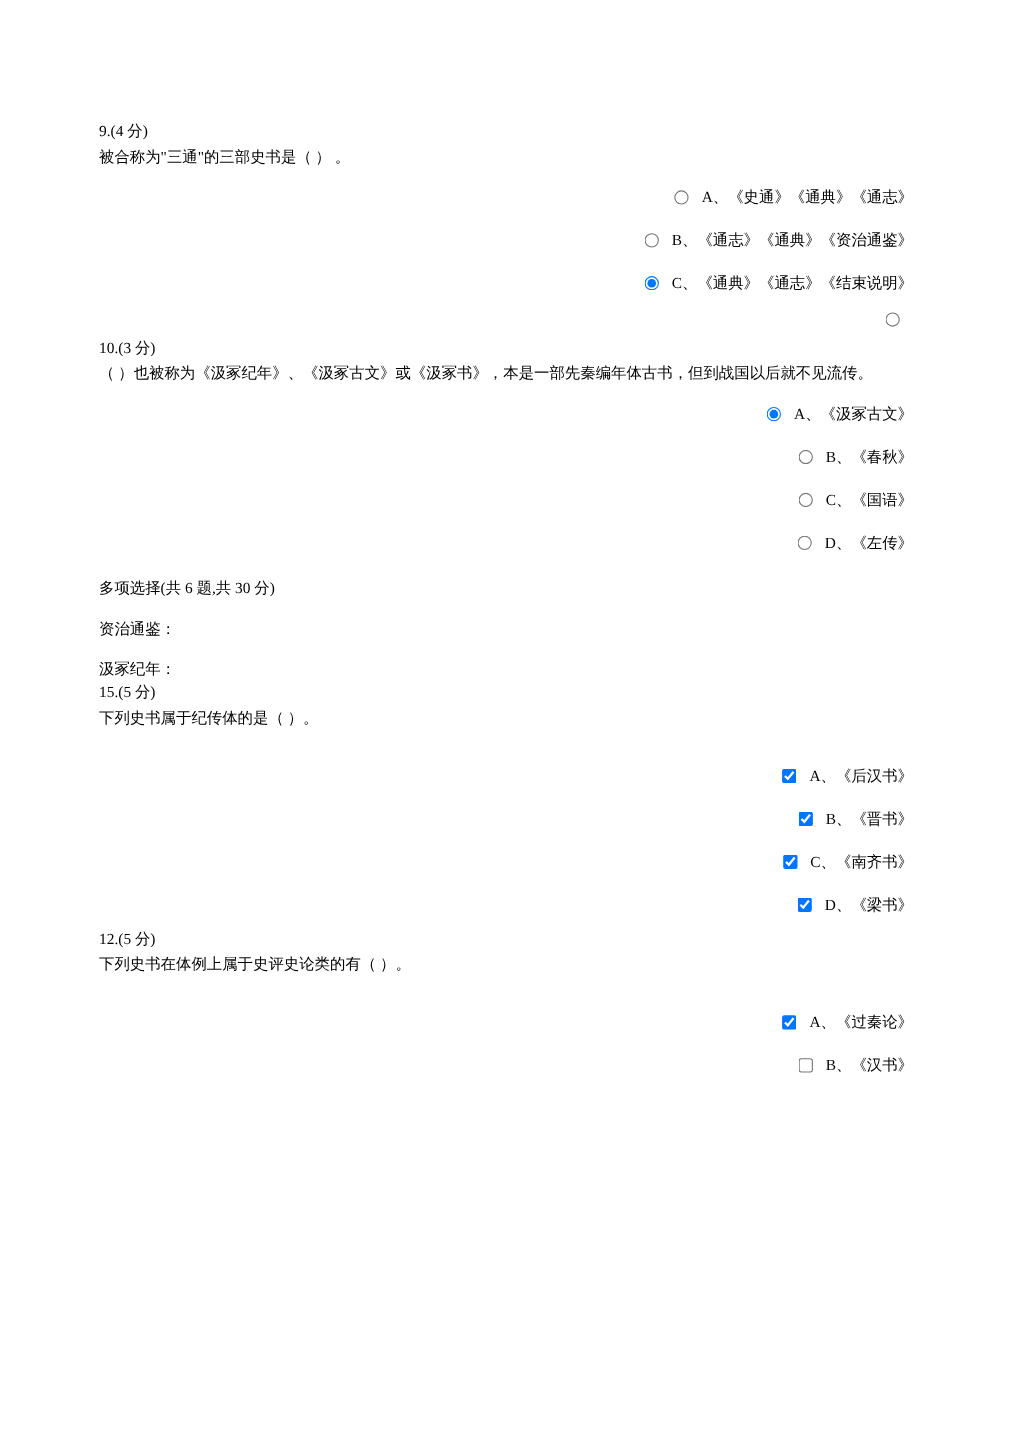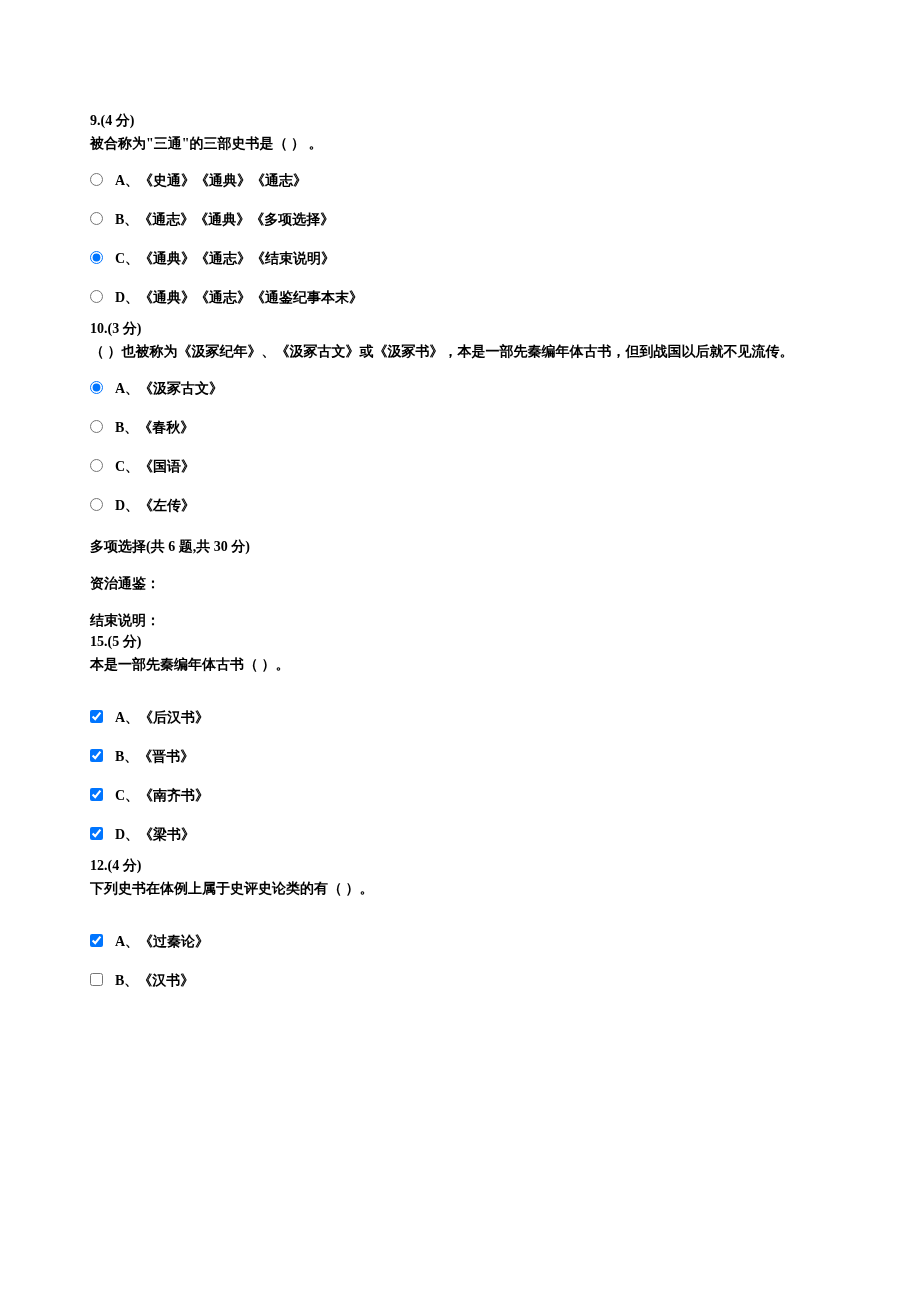--- a/index.html
+++ b/index.html
@@ -1,32 +1,33 @@
 <!DOCTYPE html>
 <html><head>
   <meta charset="utf-8">
   <style>
-    * { box-sizing: border-box; margin: 0; padding: 0; font-weight: bold; }
+    * { box-sizing: border-box; margin: 0; padding: 0; }
     body {
       width: 920px;
       min-height: 1302px;
       background: #ffffff;
       font-family: "SimSun", "宋体", serif;
       font-size: 14px;
       color: #000000;
       padding: 110px 90px 100px 90px;
       line-height: 1.5;
     }
     .question-header { margin-bottom: 2px; }
     .question-stem { margin-bottom: 8px; }
     .option-row {
       display: flex;
       align-items: center;
       margin: 6px 0;
       padding: 4px 0;
+      justify-content: flex-end;
     }
     .option-row input[type="radio"],
     .option-row input[type="checkbox"] {
       margin-right: 12px;
       margin-top: 1px;
       width: 13px; height: 13px;
       flex-shrink: 0;
     }
     .option-label {
       font-size: 14px;
@@ -40,29 +41,28 @@
 
 <div class="question-header">9.(4 分)</div>
 <div class="question-stem">被合称为"三通"的三部史书是（  ） 。</div>
 
 <div class="option-row">
   <input type="radio" name="q9" style="">
   <span class="option-label">A、《史通》《通典》《通志》</span>
 </div>
 <div class="option-row">
   <input type="radio" name="q9" style="">
-  <span class="option-label">B、《通志》《通典》《多项选择》</span>
+  <span class="option-label">B、《通志》《通典》《资治通鉴》</span>
 </div>
 <div class="option-row">
   <input type="radio" name="q9" checked="" style="">
   <span class="option-label">C、《通典》《通志》《结束说明》</span>
 </div>
 <div class="option-row">
   <input type="radio" name="q9" style="">
-  <span class="option-label">D、《通典》《通志》《通鉴纪事本末》</span>
 </div>
 
 <div class="question-header">10.(3 分)</div>
 <div class="question-stem">（  ）也被称为《汲冢纪年》、《汲冢古文》或《汲冢书》，本是一部先秦编年体古书，但到战国以后就不见流传。</div>
 
 <div class="option-row">
   <input type="radio" name="q10" checked="" style="">
   <span class="option-label">A、《汲冢古文》</span>
 </div>
 <div class="option-row">
@@ -73,44 +73,44 @@
   <input type="radio" name="q10" style="">
   <span class="option-label">C、《国语》</span>
 </div>
 <div class="option-row">
   <input type="radio" name="q10" style="">
   <span class="option-label">D、《左传》</span>
 </div>
 
 <div class="section-label">多项选择(共 6 题,共 30 分)</div>
 <div class="section-label">资治通鉴：</div>
-<div class="section-label">结束说明：</div>
+<div class="section-label">汲冢纪年：</div>
 
 <div class="question-header">15.(5 分)</div>
-<div class="question-stem">本是一部先秦编年体古书（  ）。</div>
+<div class="question-stem">下列史书属于纪传体的是（  ）。</div>
 <div class="spacer"></div>
 
 <div class="option-row">
   <input type="checkbox" checked="" style="">
   <span class="option-label">A、《后汉书》</span>
 </div>
 <div class="option-row">
   <input type="checkbox" checked="" style="">
   <span class="option-label">B、《晋书》</span>
 </div>
 <div class="option-row">
   <input type="checkbox" checked="" style="">
   <span class="option-label">C、《南齐书》</span>
 </div>
 <div class="option-row">
   <input type="checkbox" checked="" style="">
   <span class="option-label">D、《梁书》</span>
 </div>
 
-<div class="question-header">12.(4 分)</div>
+<div class="question-header">12.(5 分)</div>
 <div class="question-stem">下列史书在体例上属于史评史论类的有（  ）。</div>
 <div class="spacer"></div>
 
 <div class="option-row">
   <input type="checkbox" checked="" style="">
   <span class="option-label">A、《过秦论》</span>
 </div>
 <div class="option-row">
   <input type="checkbox" style="">
   <span class="option-label">B、《汉书》</span>

